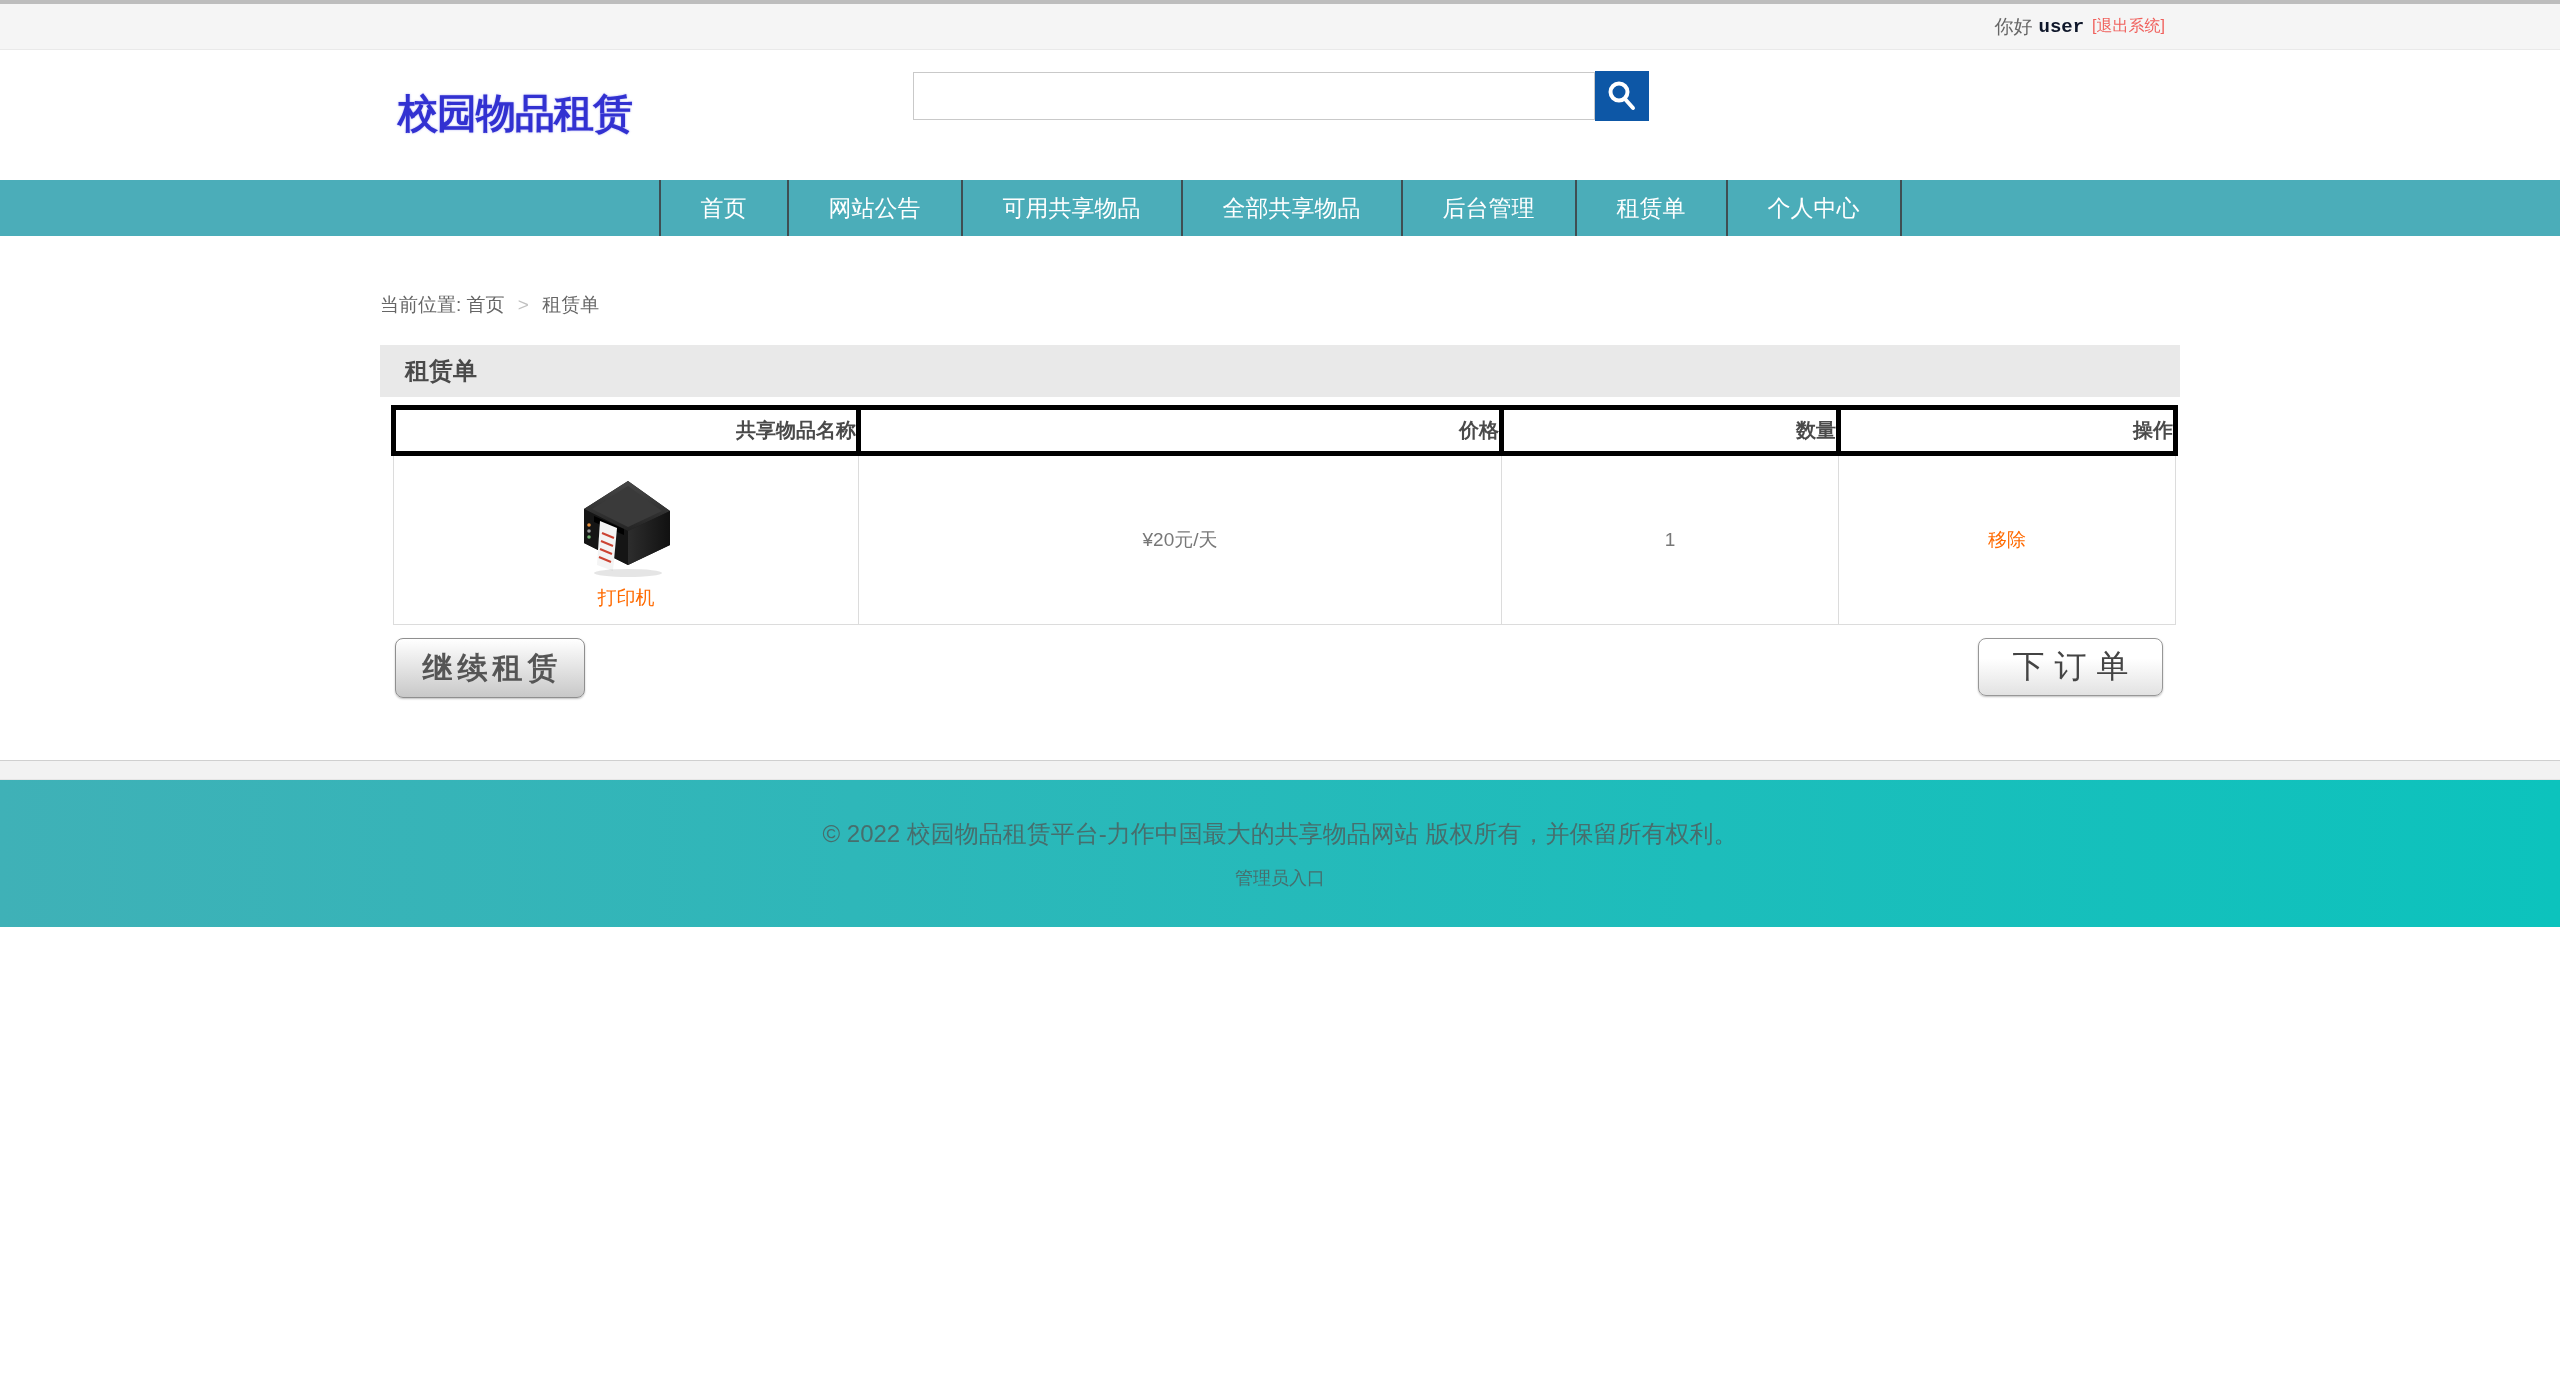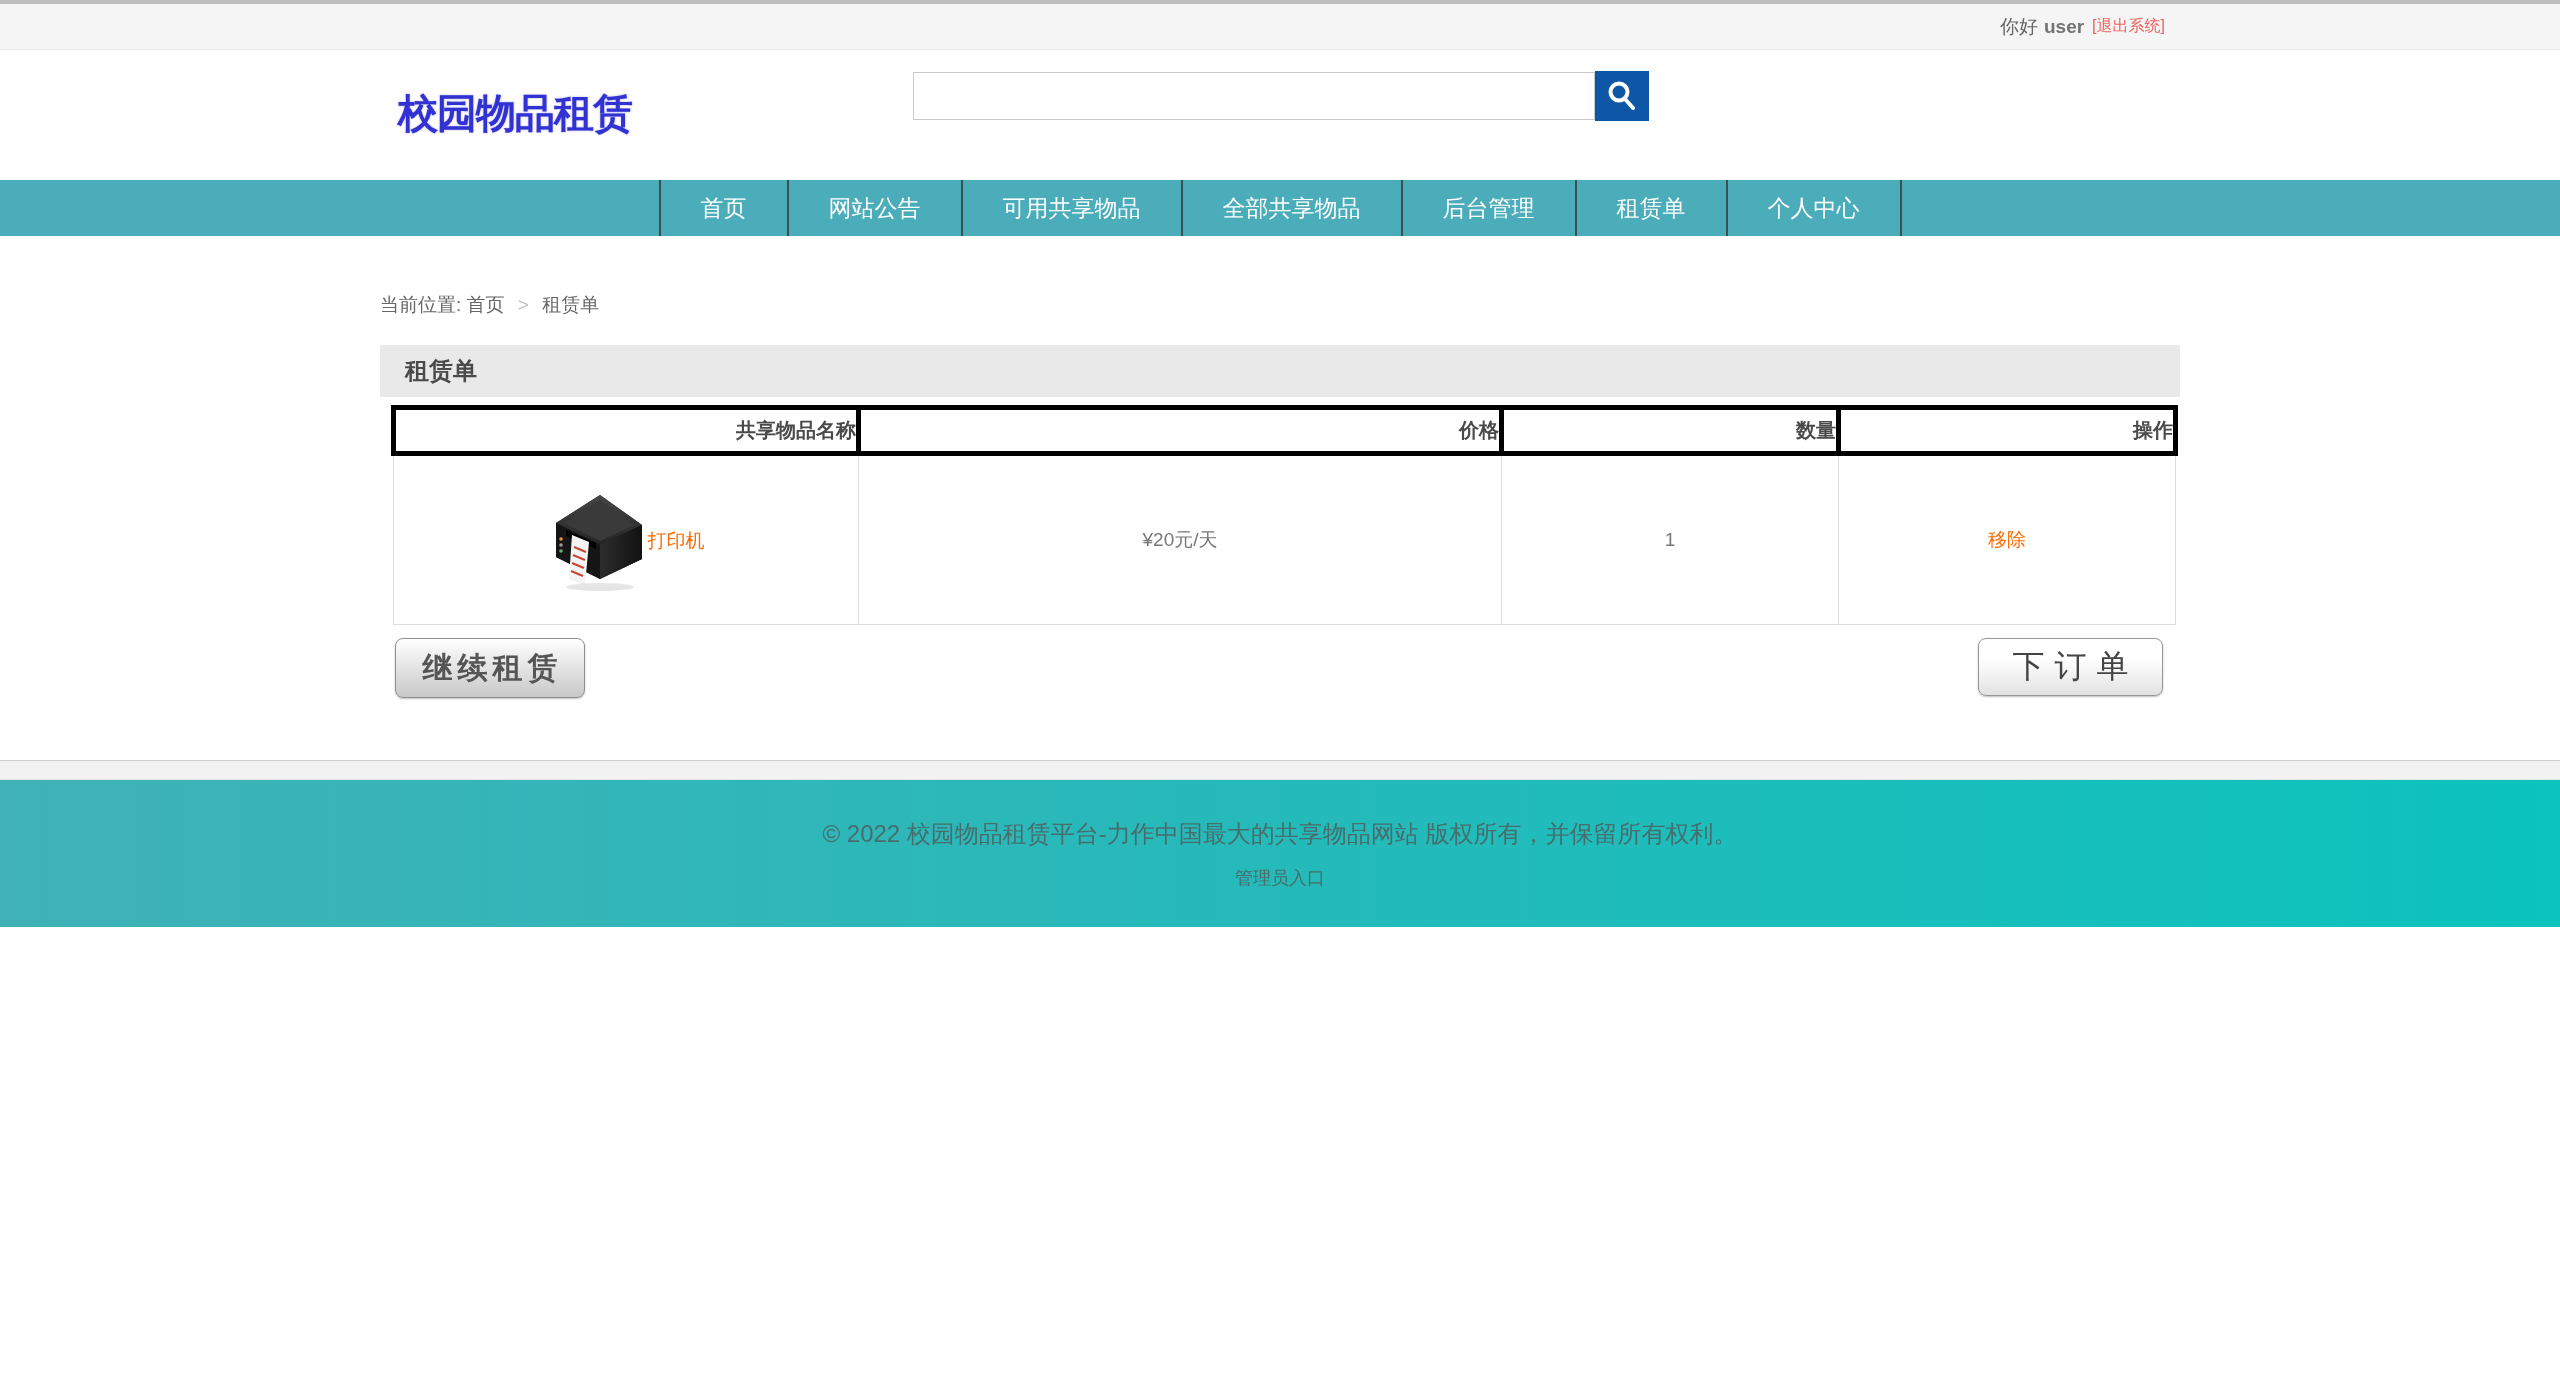--- a/index.html
+++ b/index.html
@@ -10,21 +10,21 @@
     color:#333;
   }
   .container { width:1800px; margin:0 auto; position:relative; }
 
   
   .top-strip { height:4px; background:#bdbdbd; }
   .top-bar { height:46px; background:#f5f5f5; border-bottom:1px solid #e9e9e9; }
   .top-bar .container { height:100%; display:flex; align-items:center; justify-content:flex-end; padding-right:15px; }
   .top-bar span { font-size:19px; color:#666; }
   .top-bar .greeting { margin-right:6px; }
-  .top-bar .username { font-weight:bold; color:#737373; margin-right:8px; }
+  .top-bar .username { font-weight:bold; color:#0f172a; margin-right:8px;font-family:Liberation Mono, monospace; }
   .top-bar .logout { color:#f0605c; cursor:pointer; text-decoration:none; }
 
   
   .header { height:130px; background:#fff; }
   .logo {
     position:absolute; left:18px; top:36px;
     font-family:"DejaVu Serif","Liberation Serif",serif;
     font-weight:bold; font-size:40px; letter-spacing:-1px;
     color:#3231d1; text-shadow:0 0 2px rgba(90,90,230,.55);
     cursor:pointer; white-space:nowrap;
@@ -70,21 +70,21 @@
     height:46px; border:5px solid #000000;
     font-size:20px; font-weight:bold; color:#4a4a4a; text-align:right;
   }
   .rental-table td {
     height:171px; border:1px solid #dcdcdc;
     font-size:19px; color:#777; text-align:center; vertical-align:middle;
   }
   .col-name { width:465px; } .col-price { width:643px; }
   .col-qty { width:337px; } .col-action { width:337px; }
 
-  .product { display:flex; flex-direction:row; align-items:center; justify-content:center;font-family:Liberation Mono, monospace; }
+  .product { display:flex; flex-direction:column; align-items:center; justify-content:center;font-family:Liberation Mono, monospace; }
   .product-img { width:100px; height:114px; cursor:pointer; }
   .product-name { color:#ff6a00; font-size:19px; margin-top:2px; text-decoration:none; cursor:pointer; }
   .remove-link { color:#ff6a00; text-decoration:none; cursor:pointer; }
 
   .actions-row { margin-top:13px; display:flex; justify-content:space-between; padding:0 17px 0 15px; }
   .btn { border-radius:8px; cursor:pointer; box-shadow:0 1px 2px rgba(0,0,0,.25); }
   .btn-continue {
     width:190px; height:60px;
     border:1px solid #8f8f8f;
     background:linear-gradient(#ffffff, #c8c8c8);

